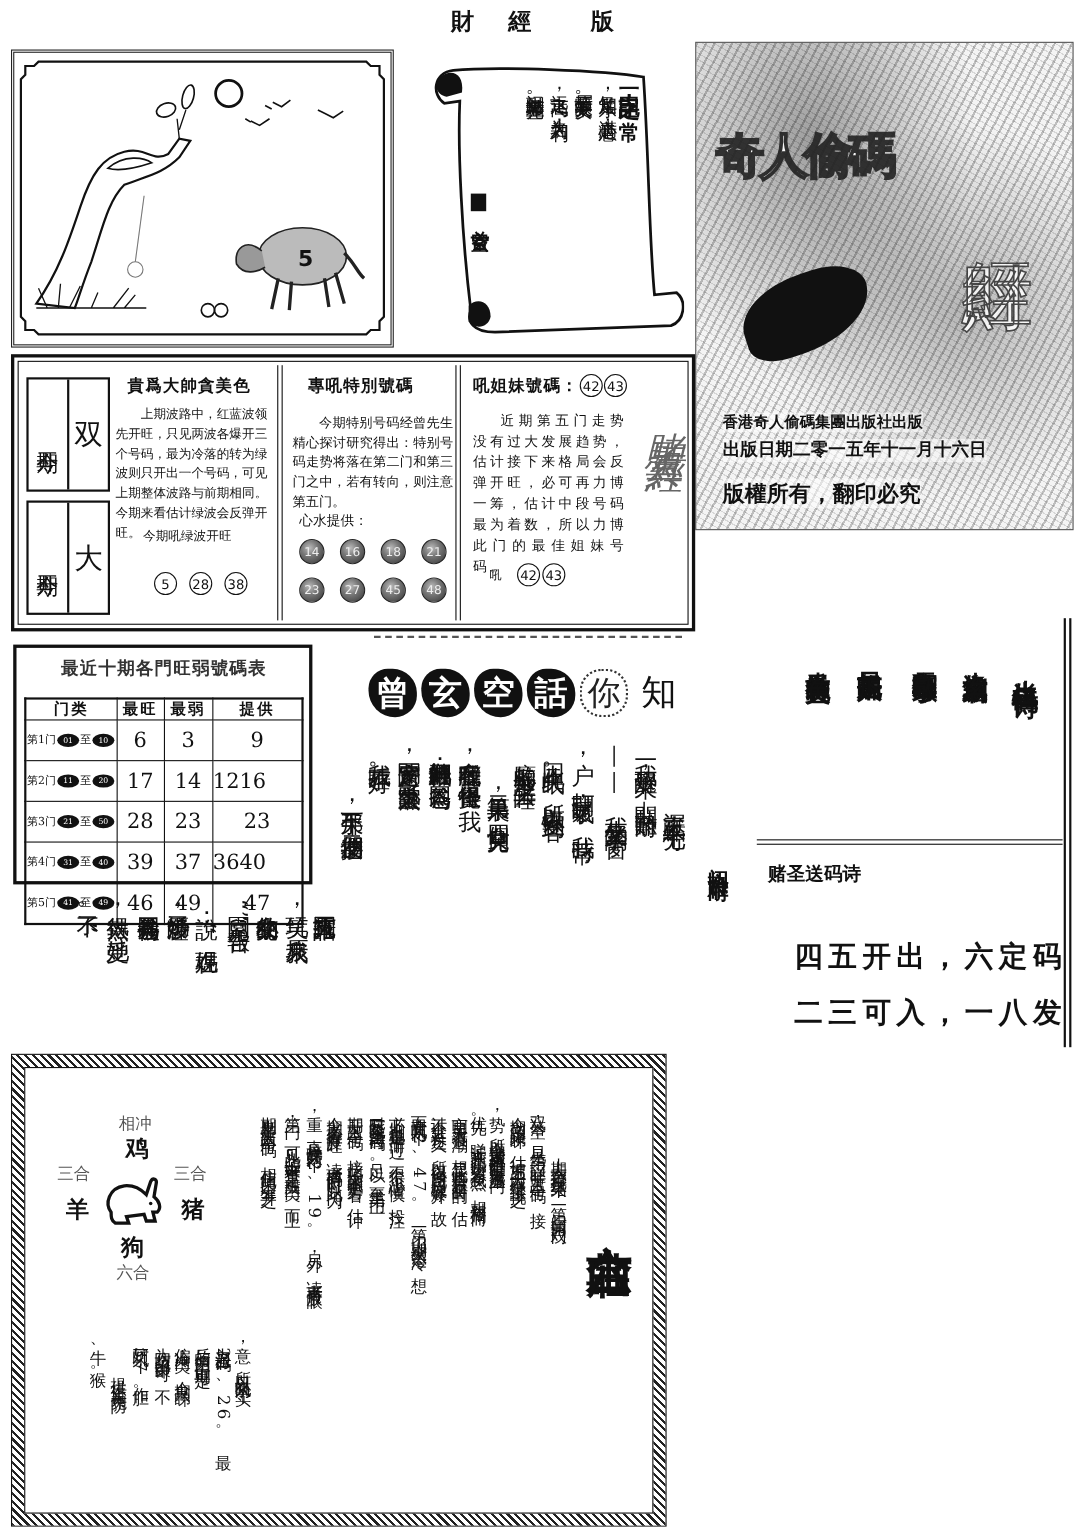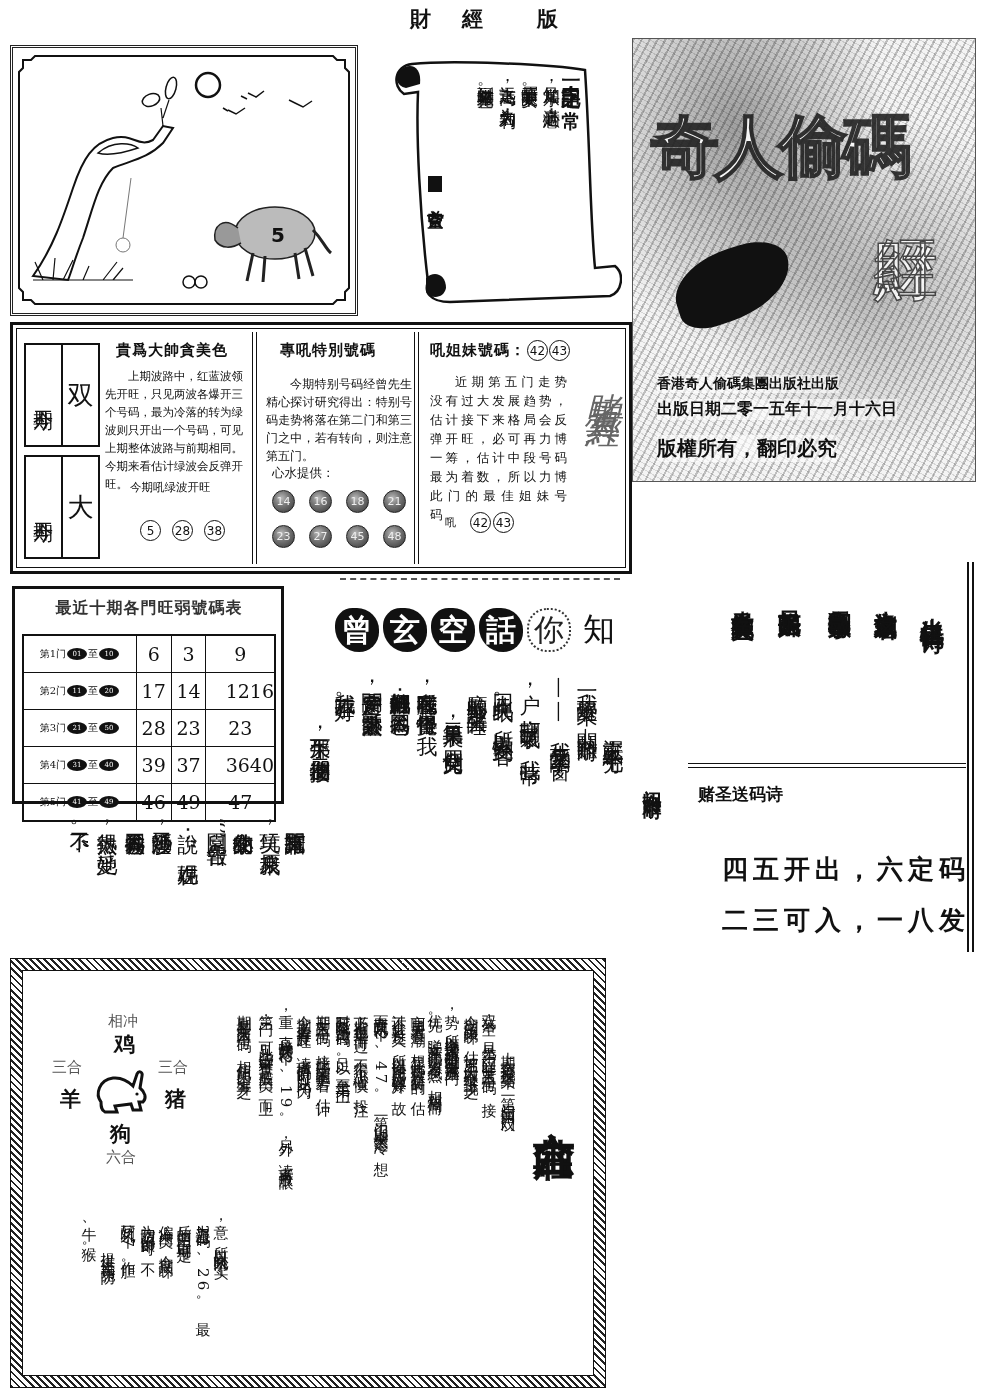--- a/index.html
+++ b/index.html
@@ -20,21 +20,21 @@
 .scroll{left:390px;top:56px;width:232px;height:248px}
 .scroll-col{font-size:17px;letter-spacing:1px;line-height:20px}
 
 
 .poster{left:632px;top:38px;width:344px;height:444px;border:1.5px solid #555;overflow:hidden;
   background:
    radial-gradient(ellipse at 30% 20%,rgba(0,0,0,.35),transparent 45%),
    radial-gradient(ellipse at 70% 55%,rgba(0,0,0,.25),transparent 50%),
    repeating-linear-gradient(118deg,rgba(0,0,0,.22) 0 2px,transparent 2px 7px),
    repeating-linear-gradient(30deg,rgba(0,0,0,.12) 0 1px,transparent 1px 5px),#f4f4f4}
-.poster-title{left:18px;top:63px;font-family:Liberation Mono, monospace;font-weight:bold;font-size:68px;color:#fff;
+.poster-title{left:18px;top:73px;font-family:Liberation Mono, monospace;font-weight:bold;font-size:44px;color:#fff;
   -webkit-text-stroke:2px #222;letter-spacing:-4px;opacity:.9}
 .poster-sub{left:230px;top:150px;font-size:64px;font-family:"DejaVu Serif",serif;color:#fff;-webkit-text-stroke:1.5px #333;opacity:.85}
 .poster-blob{left:40px;top:210px;width:120px;height:70px;background:#111;border-radius:60% 40% 70% 30%;transform:rotate(-18deg)}
 .poster-line{font-family:"DejaVu Sans",sans-serif;font-weight:bold;color:#111;background:rgba(255,255,255,.55);white-space:nowrap}
 
 
 .mid-outer{left:10px;top:322px;width:622px;height:252px;border:3px solid #111}
 .mid-inner{left:16px;top:328px;width:610px;height:240px;border:1px solid #111}
 .vdiv{width:5px;border-left:1.5px solid #111;border-right:1.5px solid #111}
 .lbl-box{width:76px;height:104px;border:2px solid #111;display:flex}
@@ -48,21 +48,21 @@
 .callig{font-size:34px;color:#333;letter-spacing:8px;font-style:italic;opacity:.75}
 
 
 .tbl-box{left:12px;top:586px;width:272px;height:218px;border:3px solid #111}
 .tbl-title{left:24px;top:598px;width:250px;text-align:center;font-family:"DejaVu Sans",sans-serif;font-weight:bold;font-size:16px;letter-spacing:1px;color:#333}
 table.grid{position:absolute;left:22px;top:634px;width:254px;height:164px;border-collapse:collapse;border:2px solid #111}
 .grid td,.grid th{border:1.5px solid #111;text-align:center;font-size:19px;font-weight:normal}
 .grid th{font-family:"DejaVu Sans",sans-serif;font-size:14px;font-weight:bold;letter-spacing:2px}
 .door{font-size:10px !important;white-space:nowrap}
 .mini{display:inline-flex;width:20px;height:12px;border-radius:50%;background:#111;color:#fff;font-size:7px;align-items:center;justify-content:center;vertical-align:middle;margin:12px 1px}
-.prov2{display:flex;justify-content:flex-end}
+.prov2{display:flex;justify-content:flex-start}
 
 
 .art-title{left:335px;top:604px;height:52px;display:flex;align-items:center;gap:4px}
 .blob{width:44px;height:44px;background:#111;color:#fff;border-radius:40% 50% 45% 55%;display:flex;align-items:center;justify-content:center;font-size:30px;font-weight:bold}
 .blob-o{width:44px;height:44px;border:2px dotted #333;color:#222;border-radius:45%;display:flex;align-items:center;justify-content:center;font-size:30px}
 .plain-t{font-size:32px;margin-left:8px}
 .dash{left:340px;top:578px;width:280px;border-top:2px dashed #555}
 .ac{font-size:21px;line-height:24px}
 
 
@@ -192,20 +192,26 @@
     <span class="circ">42</span>
     <span class="circ">43</span>
   </div>
   <div class="abs v callig" style="left:580px;top:366px">賭聖真經</div>
 </div>
 
 <div class="abs tbl-box"></div>
 <div class="abs tbl-title">最近十期各門旺弱號碼表</div>
 <table class="grid">
   <tbody>
+      <tr>
+    <th style="width:83px">门类</th>
+    <th style="width:43px">最旺</th>
+    <th style="width:44px">最弱</th>
+    <th>提供</th>
+  </tr>
   <tr>
     <td class="door"><span>第1门</span><span class="mini">01</span><span>至</span><span class="mini">10</span></td>
     <td>6</td>
     <td>3</td>
     <td>9</td>
   </tr>
   <tr>
     <td class="door"><span>第2门</span><span class="mini">11</span><span>至</span><span class="mini">20</span></td>
     <td>17</td>
     <td>14</td>

